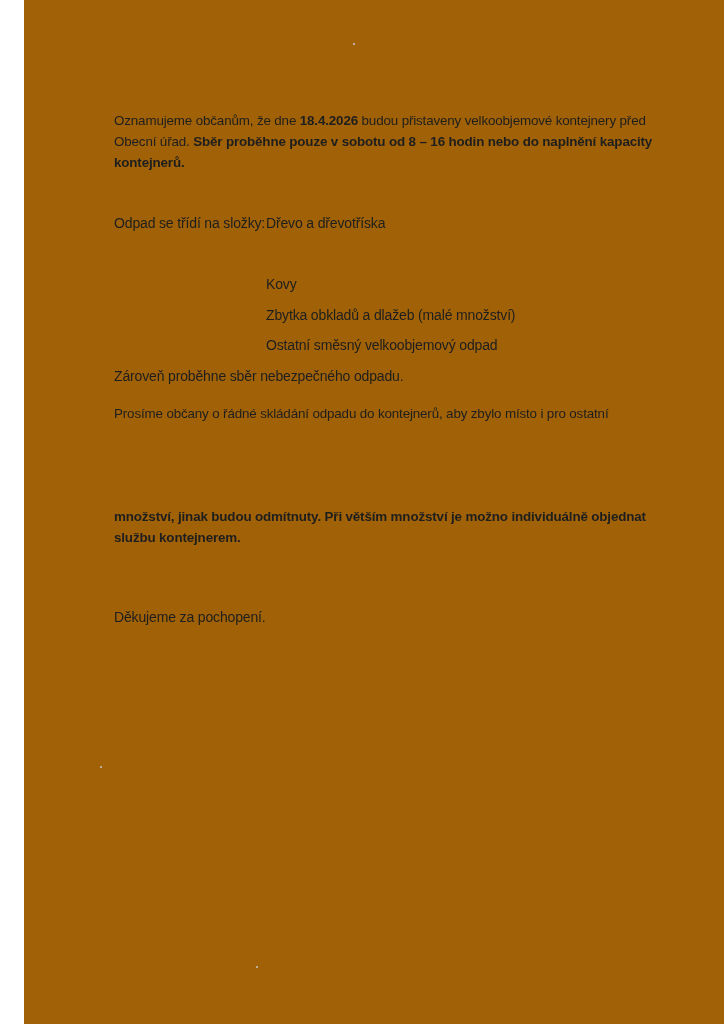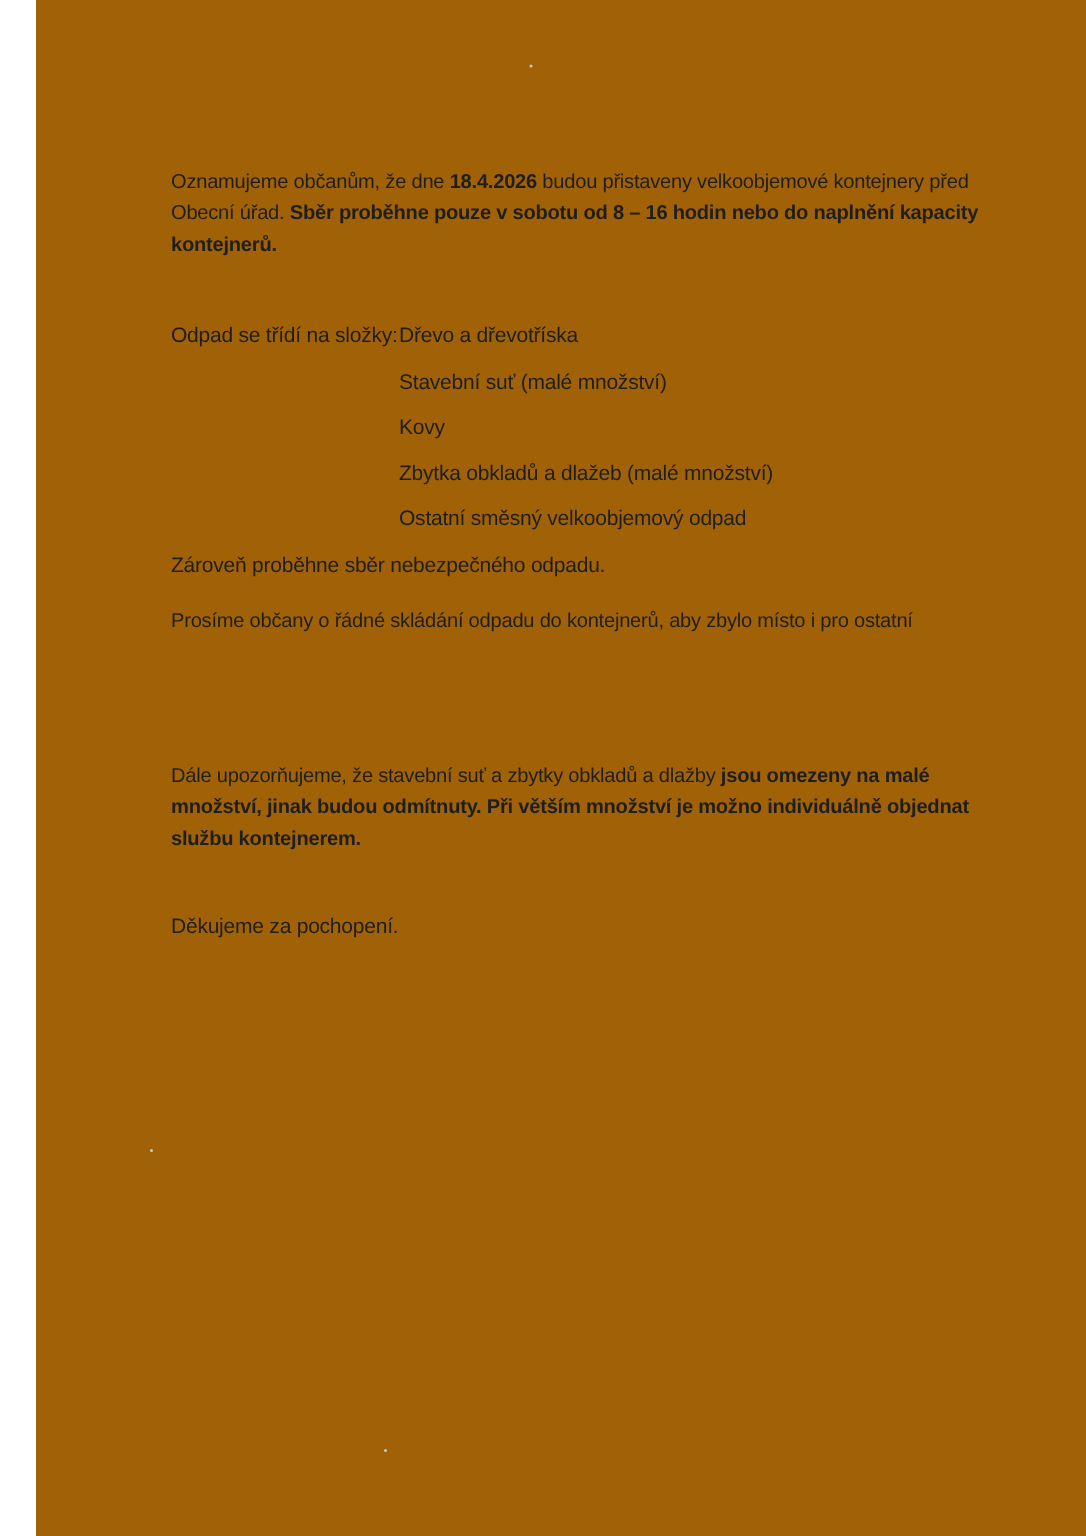--- a/index.html
+++ b/index.html
@@ -63,35 +63,31 @@
     <span class="line">
       <span>Obecní úřad. </span><b>Sběr proběhne pouze v sobotu od 8 – 16 hodin nebo do naplnění kapacity</b>
     </span>
     <span class="line">
       <b>kontejnerů.</b>
     </span>
   </div>
 
   <div class="row" style="left:90px; top:213px;">Odpad se třídí na složky:</div>
   <div class="row" style="left:242px; top:213px;">Dřevo a dřevotříska</div>
-  <div class="row" style="left:242px; top:244px;">Stavební suť (malé množství)</div>
   <div class="row" style="left:242px; top:274px;">Kovy</div>
   <div class="row" style="left:242px; top:305px;">Zbytka obkladů a dlažeb (malé množství)</div>
   <div class="row" style="left:242px; top:335px;">Ostatní směsný velkoobjemový odpad</div>
 
   <div class="row" style="left:90px; top:366px;text-align:right;">Zároveň proběhne sběr nebezpečného odpadu.</div>
 
   <div class="para" style="top:403px;">
     <span class="line">Prosíme občany o řádné skládání odpadu do kontejnerů, aby zbylo místo i pro ostatní</span>
   </div>
 
   <div class="para" style="top:506px;">
-    <span class="line">
-      <span>Dále upozorňujeme, že stavební suť a zbytky obkladů a dlažby </span><b>jsou omezeny na malé</b>
-    </span>
     <span class="line">
       <b>množství, jinak budou odmítnuty. Při větším množství je možno individuálně objednat</b>
     </span>
     <span class="line">
       <b>službu kontejnerem.</b>
     </span>
   </div>
 
   <div class="row" style="left:90px; top:607px;">Děkujeme za pochopení.</div>
 

